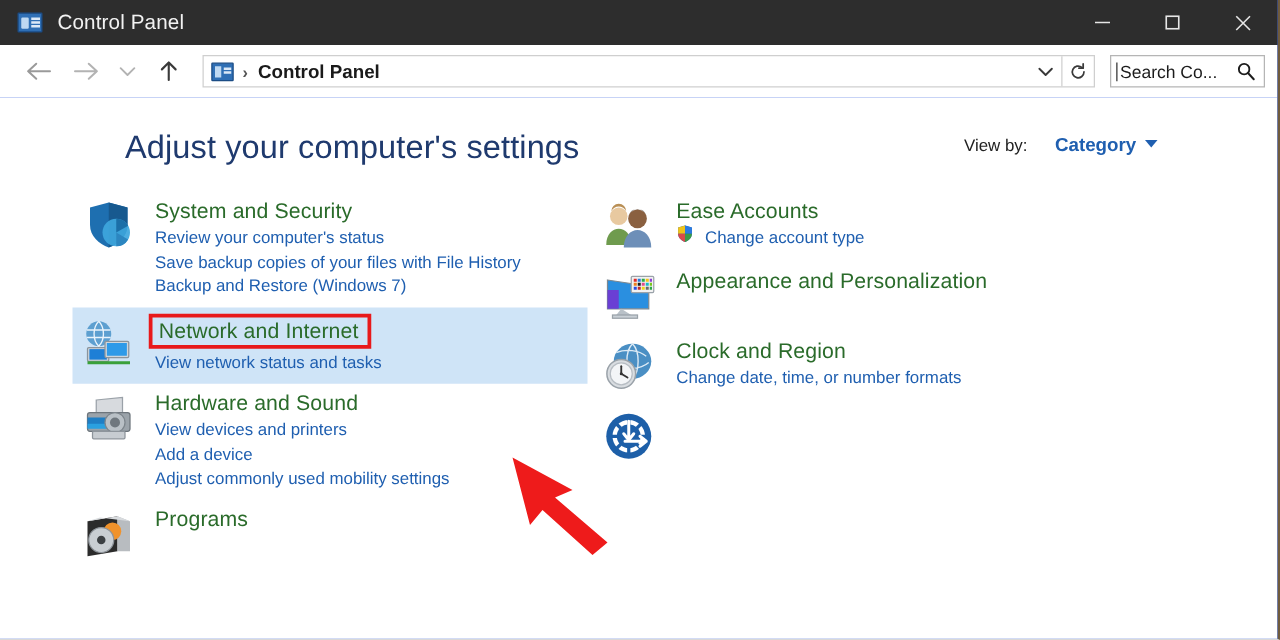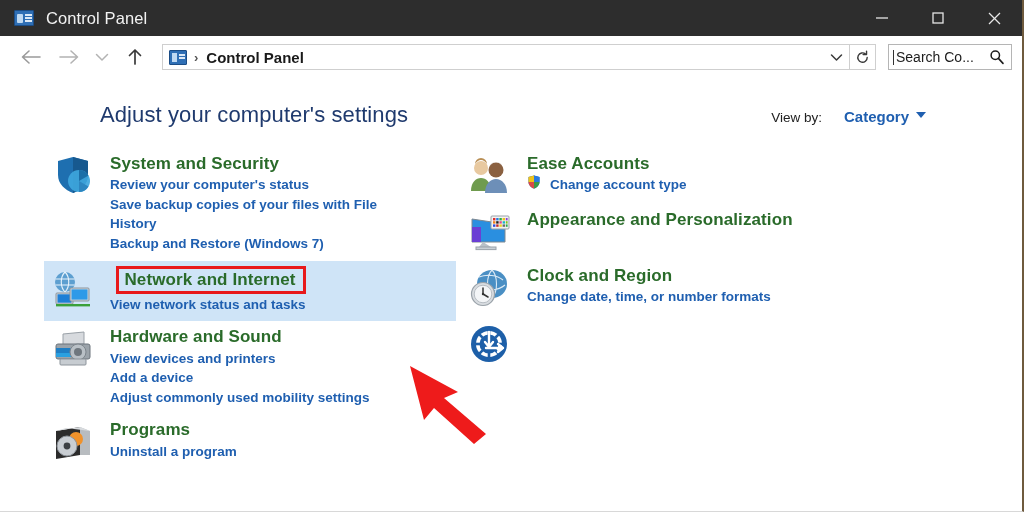--- a/index.html
+++ b/index.html
@@ -161,21 +161,21 @@
     position: relative;
     height: 434px;
     background: #fff;
     padding: 24px 0 0 0;
   }
   .page-head {
     display: flex; align-items: flex-start;
     padding: 0 96px 0 100px;
   }
   .page-title {
-    font-size: 22px;
+    font-size: 26px;
     color: #1f3a6e;
     font-weight: 400;
     letter-spacing: .1px;
   }
   .viewby {
     margin-left: auto;
     display: flex; align-items: baseline; gap: 22px;
     padding-top: 6px;
   }
   .viewby-label { font-size: 13.5px; color: #222; }
@@ -187,32 +187,31 @@
     width: 0; height: 0;
     border-left: 5px solid transparent;
     border-right: 5px solid transparent;
     border-top: 6px solid #1f5fb0;
     position: relative; top: -2px;
   }
 
   .columns {
     display: flex;
     margin-top: 20px;
-    padding-left: 44px;
-    font-weight: bold;
+    padding-left: 58px;
   }
   .col { width: 412px; }
   .col.right { width: 430px; padding-left: 5px; }
 
   .cat {
     position: relative;
     display: flex;
     padding: 5px 0 7px 0;
   }
-  .cat.highlight { background: #cfe4f7; text-align: right; }
+  .cat.highlight { background: #cfe4f7; }
   .cat-icon {
     width: 58px; flex: none;
     display: flex; align-items: flex-start; justify-content: center;
     padding-top: 2px;
   }
   .cat-body { padding-left: 8px; }
   .cat-title {
     font-size: 17px;
     color: #2a6b2a;
     letter-spacing: .1px;
@@ -409,23 +408,20 @@
                 <path d="M6 10 L30 6 L30 34 L6 38 Z" fill="#2b2b2b"></path>
               <path d="M30 6 L40 10 L40 34 L30 34 Z" fill="#b8bcc0"></path>
               <path d="M6 10 L16 7 L40 10 L30 6 Z" fill="#d8dbde"></path>
               <circle cx="26" cy="18" r="7" fill="#f0922b"></circle>
               <circle cx="17" cy="25" r="10" fill="#c9ced3" stroke="#8d9399"></circle>
               <circle cx="17" cy="25" r="3.4" fill="#3c4044"></circle>
               </svg>
             </div>
             <div class="cat-body">
               <div><span class="cat-title">Programs</span></div>
-              <div class="cat-links">
-                <span class="cat-link">Uninstall a program</span>
-              </div>
             </div>
           </div>
         </div>
       <div class="col right" id="col-right">
           <div class="cat">
             <div class="cat-icon">
               <svg class="ico" width="46" height="42" viewBox="0 0 46 42">
                 <circle cx="14" cy="13" r="7" fill="#e8c9a0"></circle>
               <path d="M8 9 a6 6 0 0 1 12 0 a7 8 0 0 0 -12 0" fill="#b98f55"></path>
               <path d="M4 36 c0 -9 5 -13 10 -13 c5 0 10 4 10 13 z" fill="#6f9b4e"></path>

